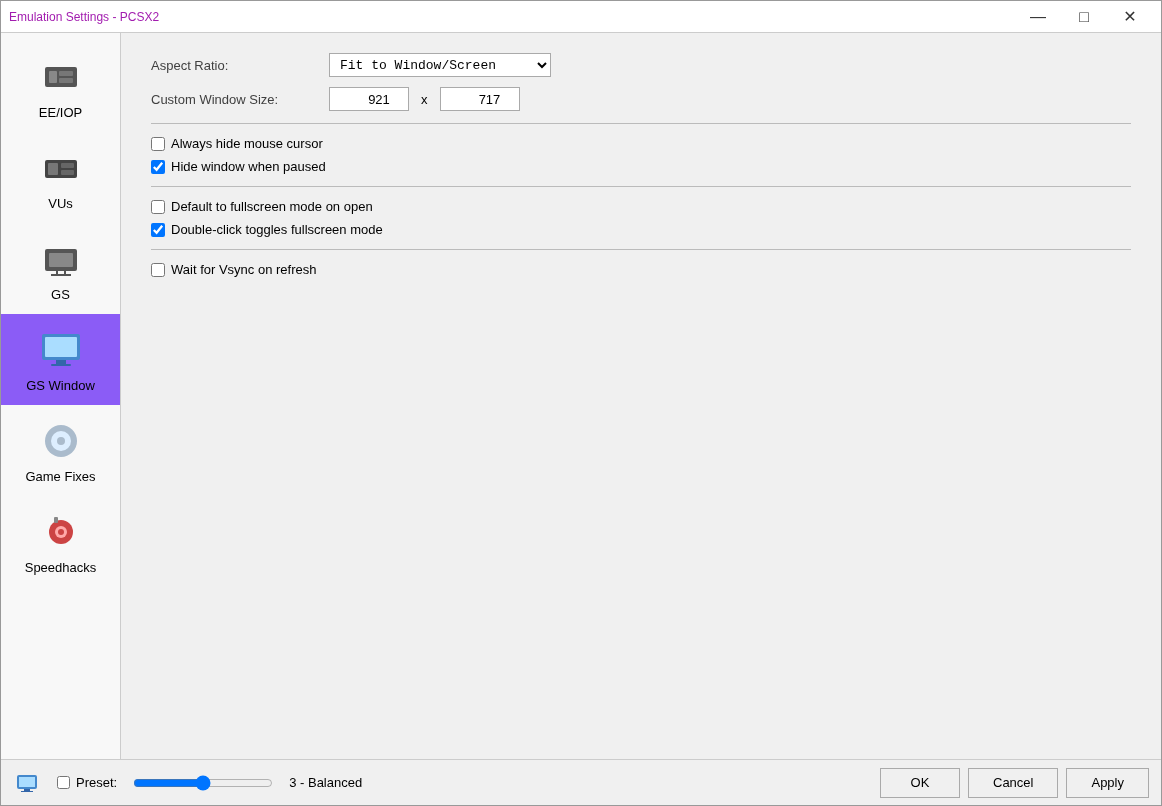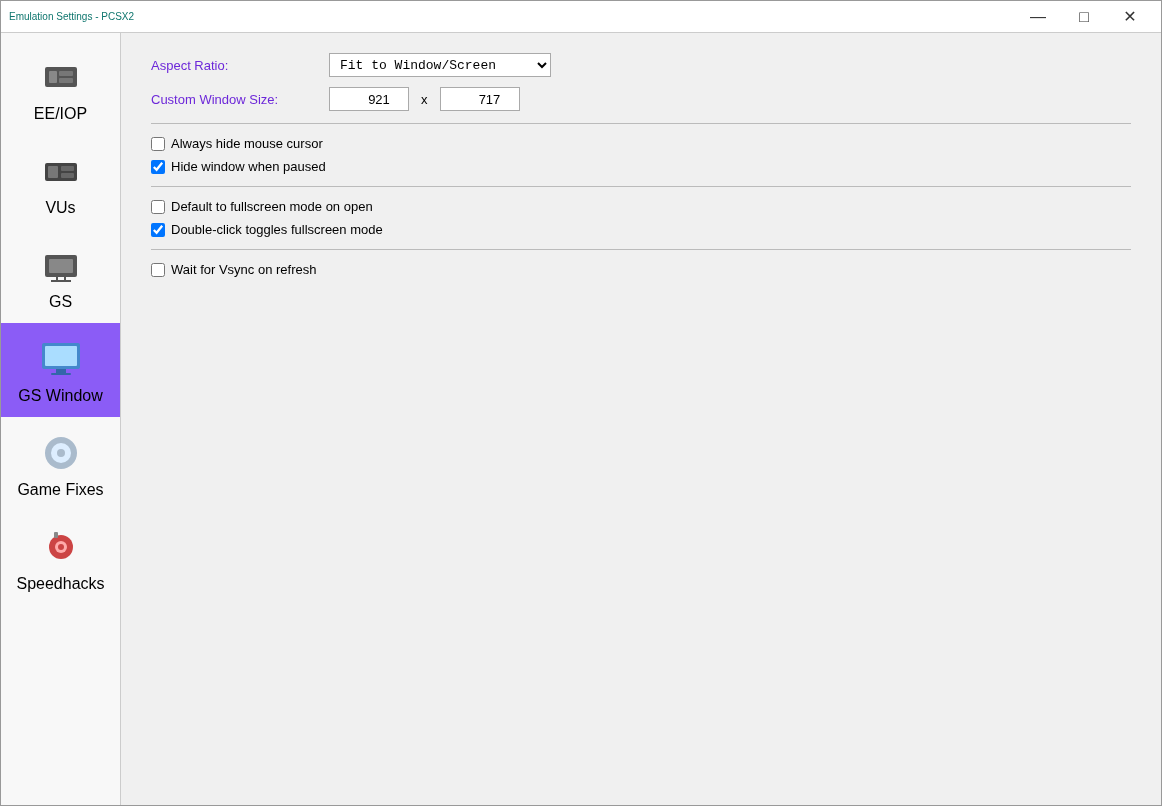--- a/index.html
+++ b/index.html
@@ -27,22 +27,22 @@
       background: #fff;
       height: 32px;
       display: flex;
       align-items: center;
       padding: 0 8px;
       border-bottom: 1px solid #ccc;
       user-select: none;
     }
     .title-bar-title {
       flex: 1;
-      font-size: 10px;
-      color: #0f766e;
+      font-size: 12px;
+      color: #a21caf;
     }
     .title-bar-controls {
       display: flex;
       gap: 0;
     }
     .title-btn {
       width: 46px;
       height: 32px;
       border: none;
       background: transparent;
@@ -80,42 +80,42 @@
     }
     .sidebar-item.active { background: #8b5cf6; }
     .sidebar-icon {
       width: 48px;
       height: 48px;
       display: flex;
       align-items: center;
       justify-content: center;
     }
     .sidebar-label {
-      font-size: 16px;
+      font-size: 13px;
       text-align: center;
       color: #000;
     }
 
     
     .main-panel {
       flex: 1;
       padding: 20px 30px;
       background: #f0f0f0;
       overflow-y: auto;
     }
 
     .field-row {
       display: flex;
       align-items: center;
       margin-bottom: 10px;
       gap: 8px;
     }
     .field-label {
       min-width: 170px;
-      color: #6d28d9;
+      color: #404040;
     }
     .field-select {
       padding: 2px 6px;
       border: 1px solid #aaa;
       background: #fff;
       font-size: 13px;
       min-width: 160px;
       height: 24px;
       font-family: Liberation Mono, monospace;
     }
@@ -351,13 +351,33 @@
       <hr class="divider">
 
       <div class="checkbox-row">
         <input type="checkbox" id="cb-vsync" style="">
         <label for="cb-vsync" class="checkbox-label">Wait for Vsync on refresh</label>
       </div>
 
     </div>
   </div>
 
+  <div class="footer">
+    <div class="footer-icon">
+      <svg width="24" height="24" viewBox="0 0 24 24">
+        <rect x="2" y="4" width="20" height="14" rx="2" fill="#4488cc"></rect>
+        <rect x="4" y="6" width="16" height="10" fill="#aaddff"></rect>
+        <rect x="9" y="18" width="6" height="2" fill="#3366aa"></rect>
+        <rect x="6" y="20" width="12" height="1" fill="#3366aa"></rect>
+      </svg>
+    </div>
+    <div class="preset-check">
+      <input type="checkbox" id="cb-preset" style="">
+      <label for="cb-preset" class="preset-label">Preset:</label>
+    </div>
+    <input type="range" min="1" max="5" value="3" class="preset-slider" style="">
+    <span class="preset-value">3 - Balanced</span>
+    <div class="footer-spacer"></div>
+    <button class="footer-btn">OK</button>
+    <button class="footer-btn">Cancel</button>
+    <button class="footer-btn apply">Apply</button>
+  </div>
 </div>
 
 </body></html>

